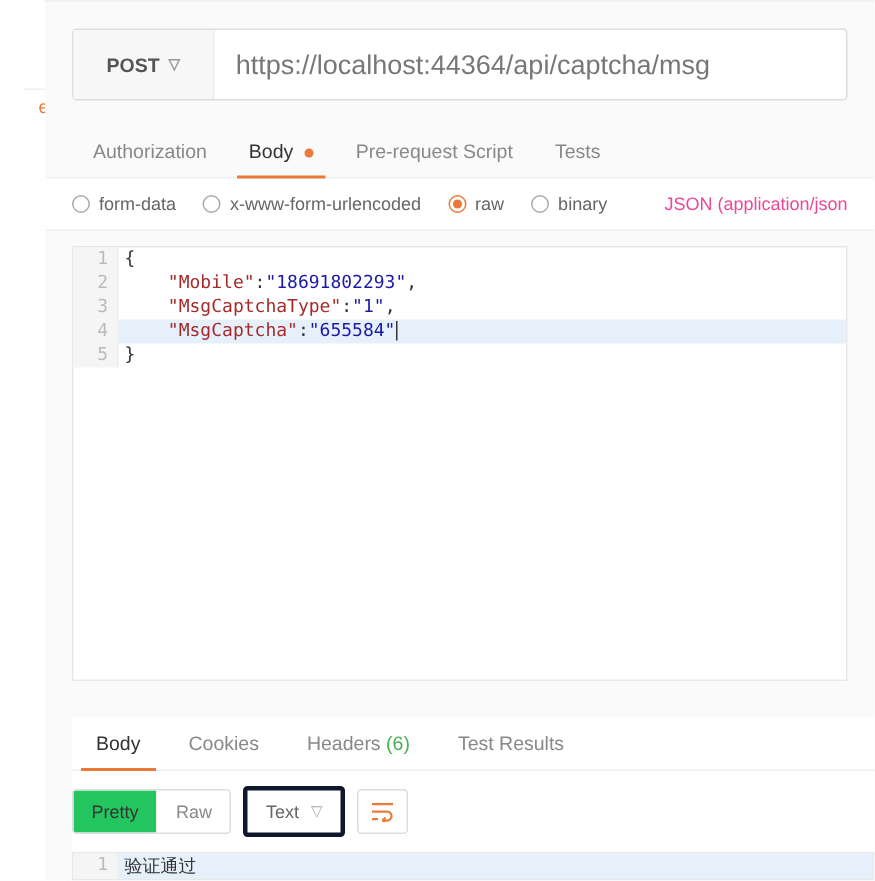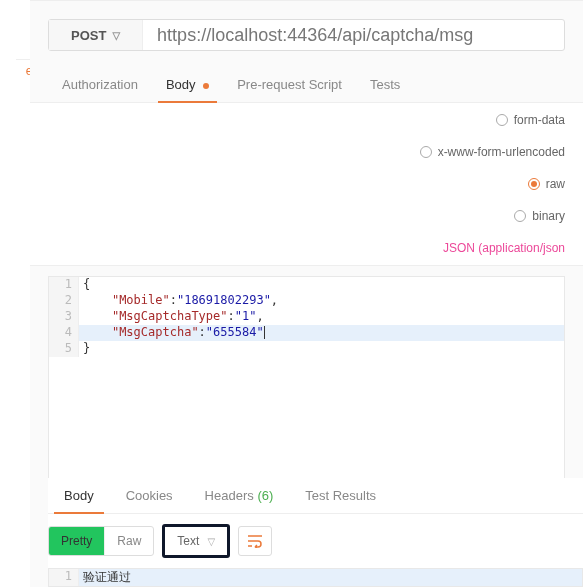--- a/index.html
+++ b/index.html
@@ -4,33 +4,33 @@
 <style>
 * { box-sizing: border-box; margin: 0; padding: 0; }
 body { font-family: -apple-system, BlinkMacSystemFont, "Segoe UI", Arial, sans-serif; font-size: 13px; color: #555; background: #fff; width: 583px; height: 587px; overflow: hidden; position: relative; }
 
 .left-frag { position: absolute; left: 16px; top: 0; width: 30px; height: 587px; border-right: 1px solid #e8e8e8; background: #fff; }
 .left-frag .topbox { height: 60px; border-bottom: 1px solid #eee; }
 .left-frag .clear { margin-top: 4px; color: #eb7a3a; text-align: right; padding-right: 2px; font-size: 12px; }
 
 .main { position: absolute; left: 30px; top: 0; right: 0; bottom: 0; background: #fafafa; border-top: 1px solid #eee; overflow: hidden; }
 
-.reqbar { margin: 18px 18px 0 18px; display: flex; height: 32px; border: 1px solid #ddd; border-radius: 3px; background: #fff; }
+.reqbar { margin: 18px 18px 0 18px; display: flex; height: 48px; border: 1px solid #ddd; border-radius: 3px; background: #fff; }
 .method { display: flex; align-items: center; gap: 6px; padding: 0 22px; border-right: 1px solid #eee; color: #555; font-weight: 600; font-size: 13px; cursor: pointer; background: #f7f7f7; }
 .method .chev { color: #999; font-size: 10px; }
 .url { flex: 1; padding: 0 14px; display: flex; align-items: center; color: #777; font-size: 18px; }
 
 .tabs { display: flex; gap: 0; padding: 18px 18px 0 18px; border-bottom: 1px solid #eee; }
 .tab { padding: 8px 14px 10px; color: #888; cursor: pointer; font-size: 13px; position: relative; }
 .tab.active { color: #333; }
 .tab.active::after { content: ""; position: absolute; left: 6px; right: 6px; bottom: -1px; height: 2px; background: #eb7a3a; }
 .tab .count { color: #4caf50; }
 .tab .dot { display: inline-block; width: 6px; height: 6px; border-radius: 50%; background: #eb7a3a; margin-left: 4px; vertical-align: middle; }
 
-.subrow { display: flex; align-items: flex-end; padding: 10px 18px; gap: 18px; border-bottom: 1px solid #eee; background: #fff; flex-direction: column; }
+.subrow { display: flex; align-items: flex-start; padding: 10px 18px; gap: 18px; border-bottom: 1px solid #eee; background: #fff; }
 .radio { display: inline-flex; align-items: center; gap: 6px; color: #666; cursor: pointer; font-size: 12px; }
 .radio .r { width: 12px; height: 12px; border: 1px solid #aaa; border-radius: 50%; position: relative; }
 .radio.sel .r { border-color: #eb7a3a; }
 .radio.sel .r::after { content: ""; position: absolute; inset: 2px; background: #eb7a3a; border-radius: 50%; }
 .format { margin-left: auto; color: #ec4899; font-size: 12px; }
 
 .editor { margin: 10px 18px; background: #fff; border: 1px solid #e8e8e8; font-family: Consolas, Menlo, monospace; font-size: 12px; height: 290px; overflow: hidden; }
 .line { display: flex; min-height: 16px; }
 .line.hl { background: #e6f0fb; }
 .gutter { width: 30px; text-align: right; padding: 0 6px; color: #bbb; background: #f5f5f5; border-right: 1px solid #eee; user-select: none; }

